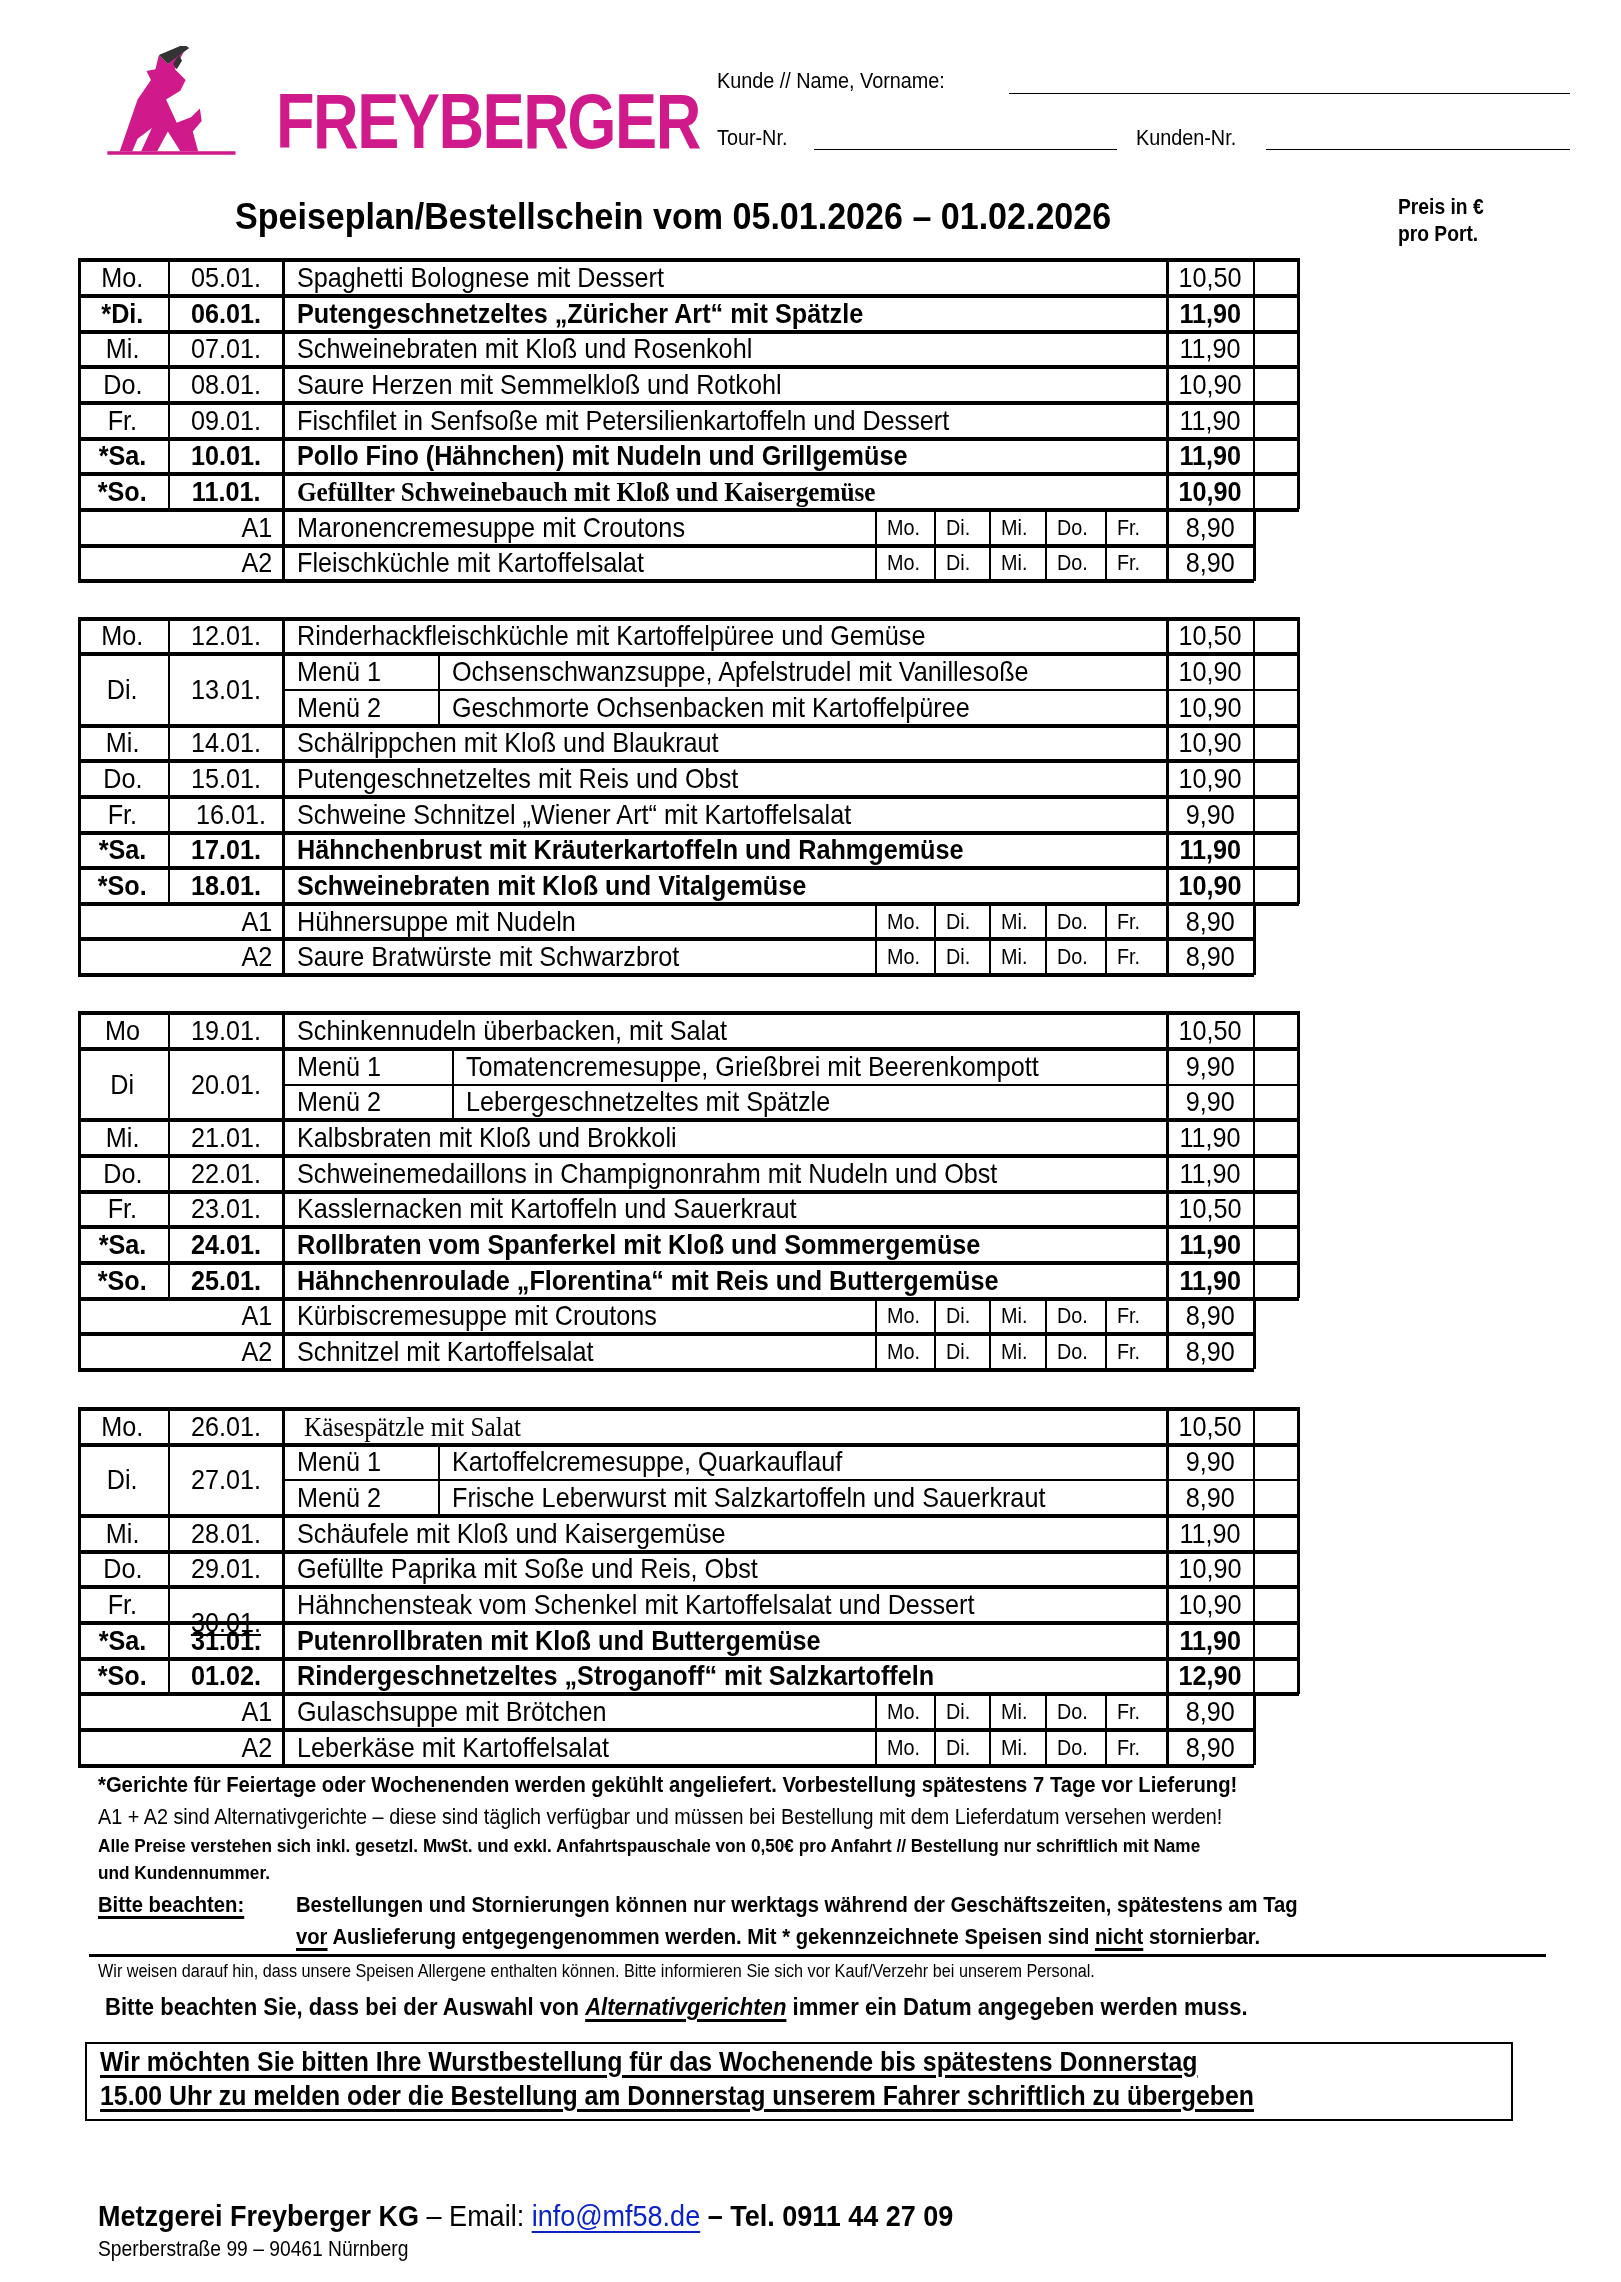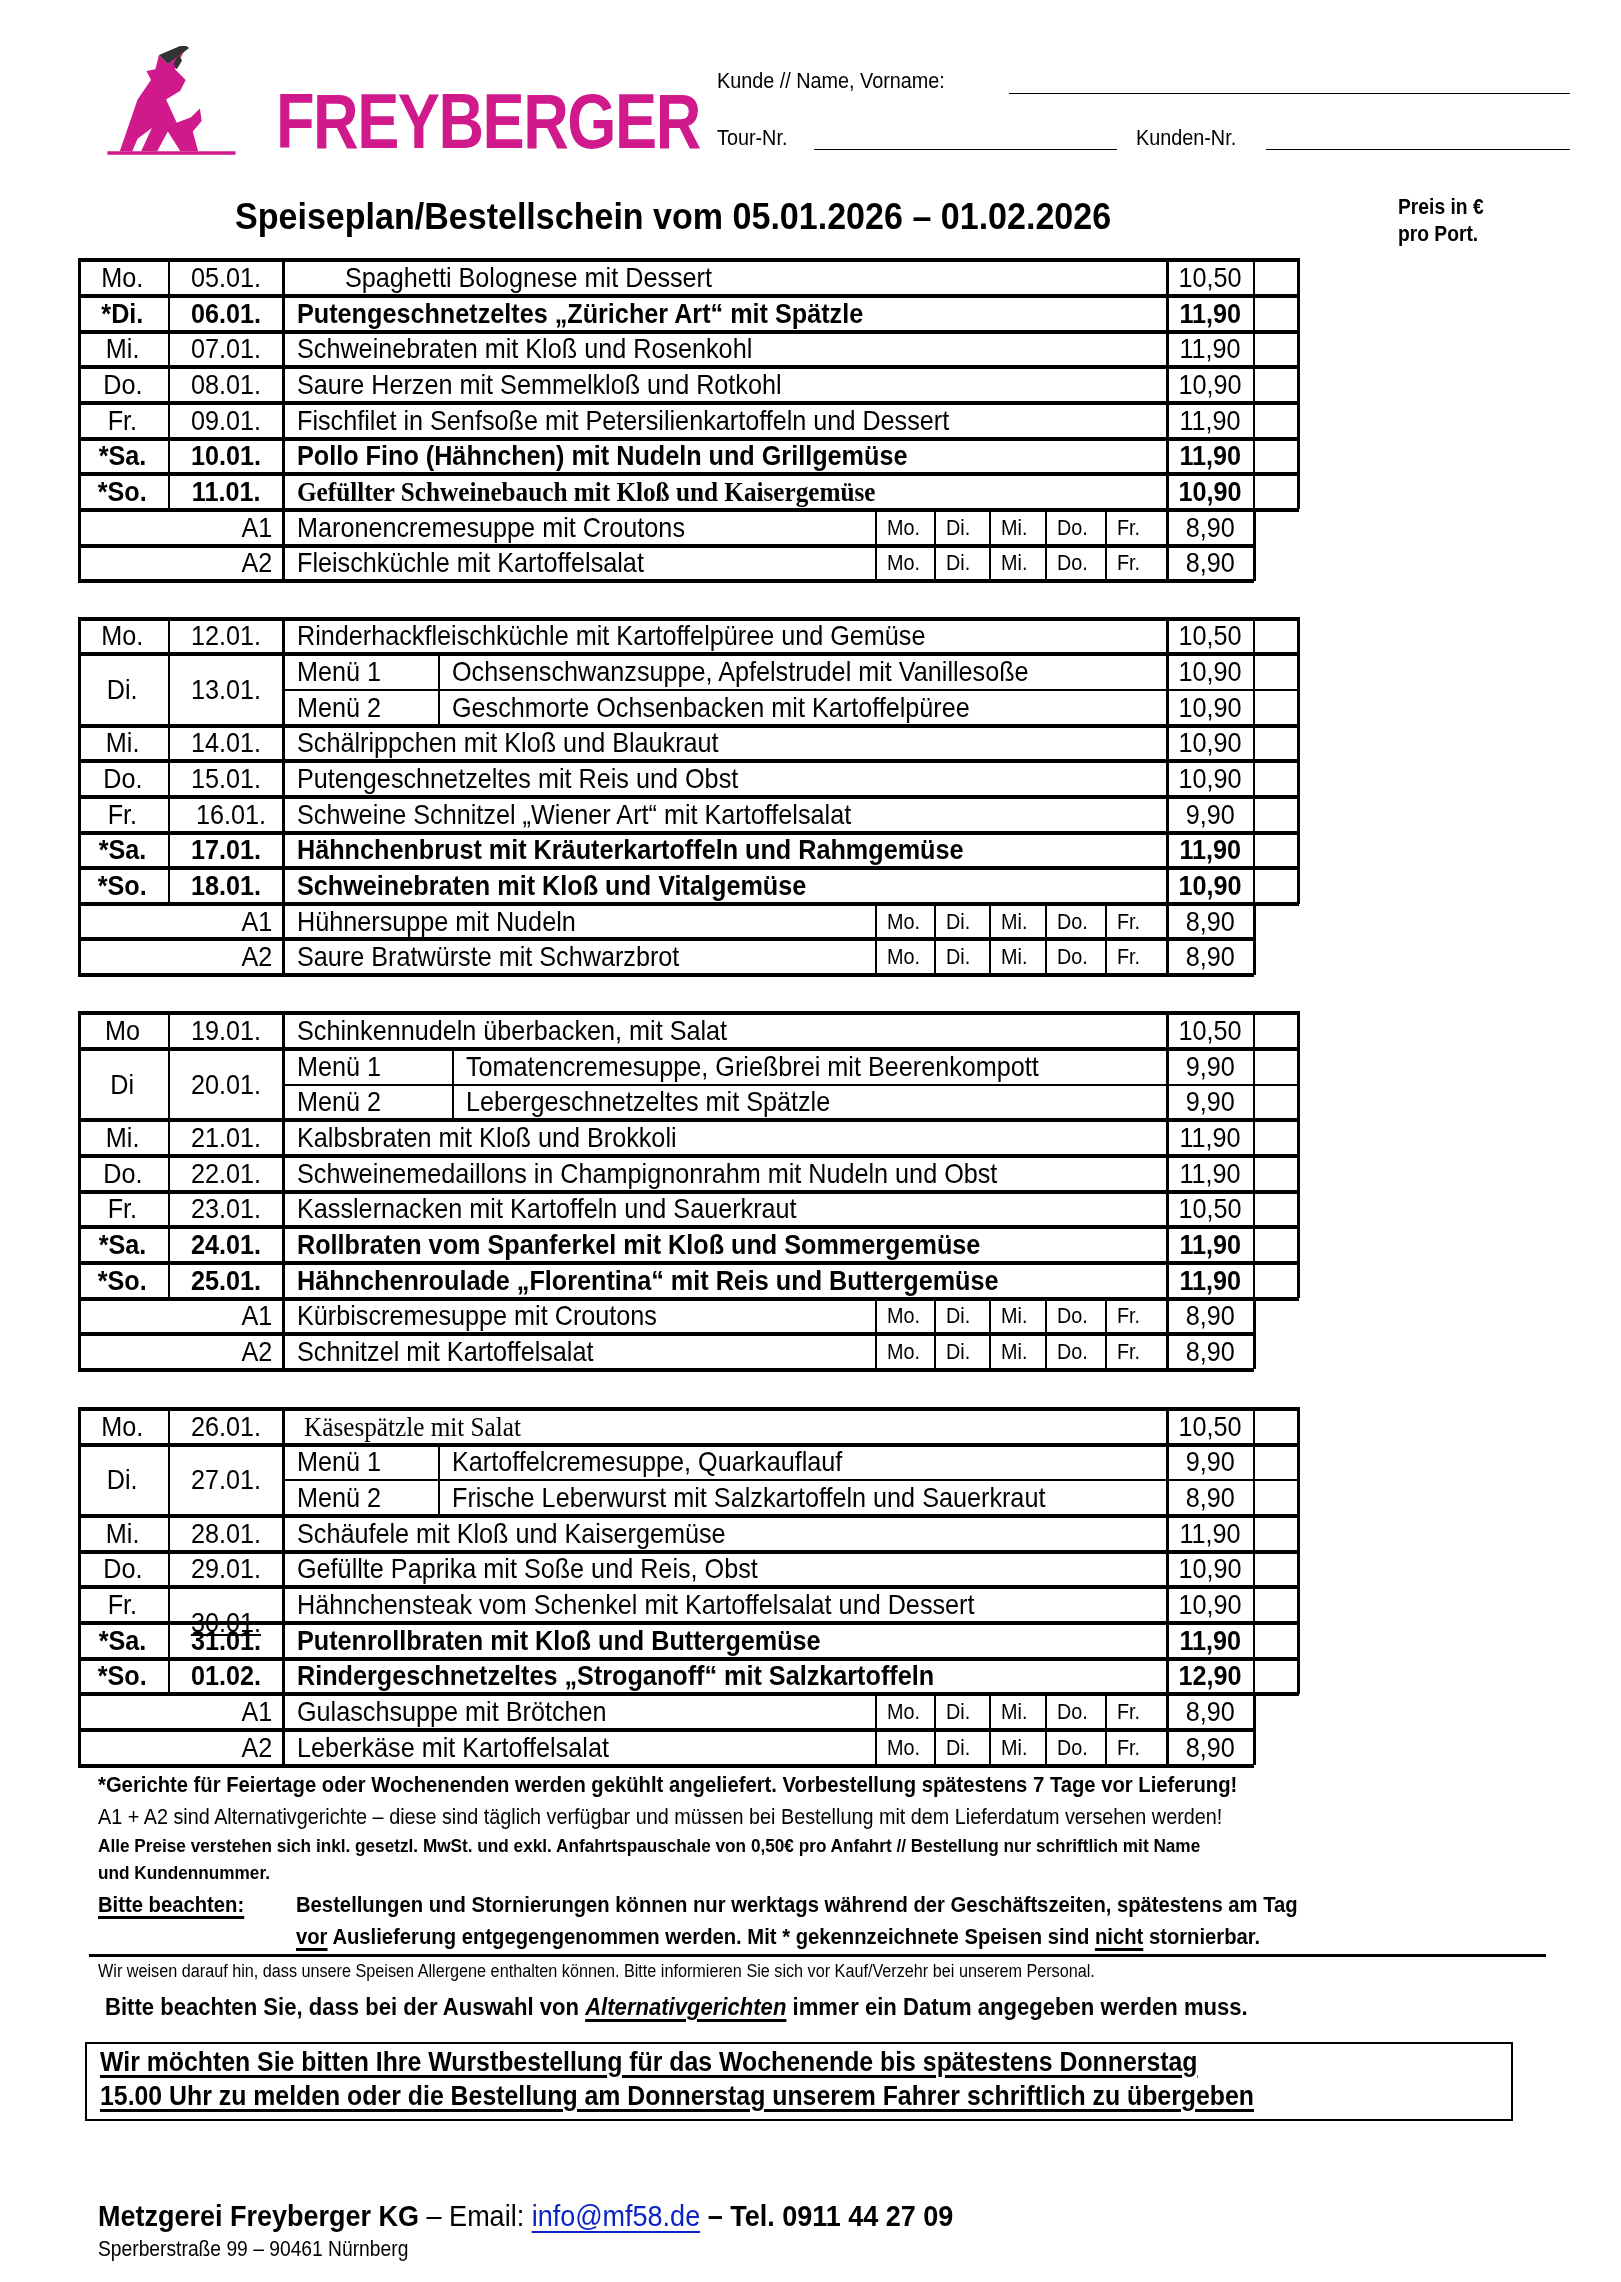--- a/index.html
+++ b/index.html
@@ -66,21 +66,21 @@
 </div>
 
 <div id="tables">
     <div class="hline" style="left:78px;top:258px;width:1221px;"></div>
     <div class="cell c-center" style="left:78px;top:260px;width:89px;height:36px;">
       <span>Mo.</span>
     </div>
     <div class="cell c-center" style="left:168px;top:260px;width:116px;height:36px;">
       <span>05.01.</span>
     </div>
-    <div class="cell c-left" style="left:283px;top:260px;width:884px;height:36px;margin-left:48px;">
+    <div class="cell c-left" style="left:283px;top:260px;width:884px;height:36px;">
       <span>Spaghetti Bolognese mit Dessert</span>
     </div>
     <div class="cell c-center" style="left:1167px;top:260px;width:86px;height:36px;">
       <span>10,50</span>
     </div>
     <div style="position:absolute;left:1253px;top:260px;width:45px;height:36px;"></div>
     <div class="hline" style="left:78px;top:294px;width:1221px;"></div>
     <div class="cell c-center bold" style="left:78px;top:296px;width:89px;height:36px;">
       <span>*Di.</span>
     </div>

